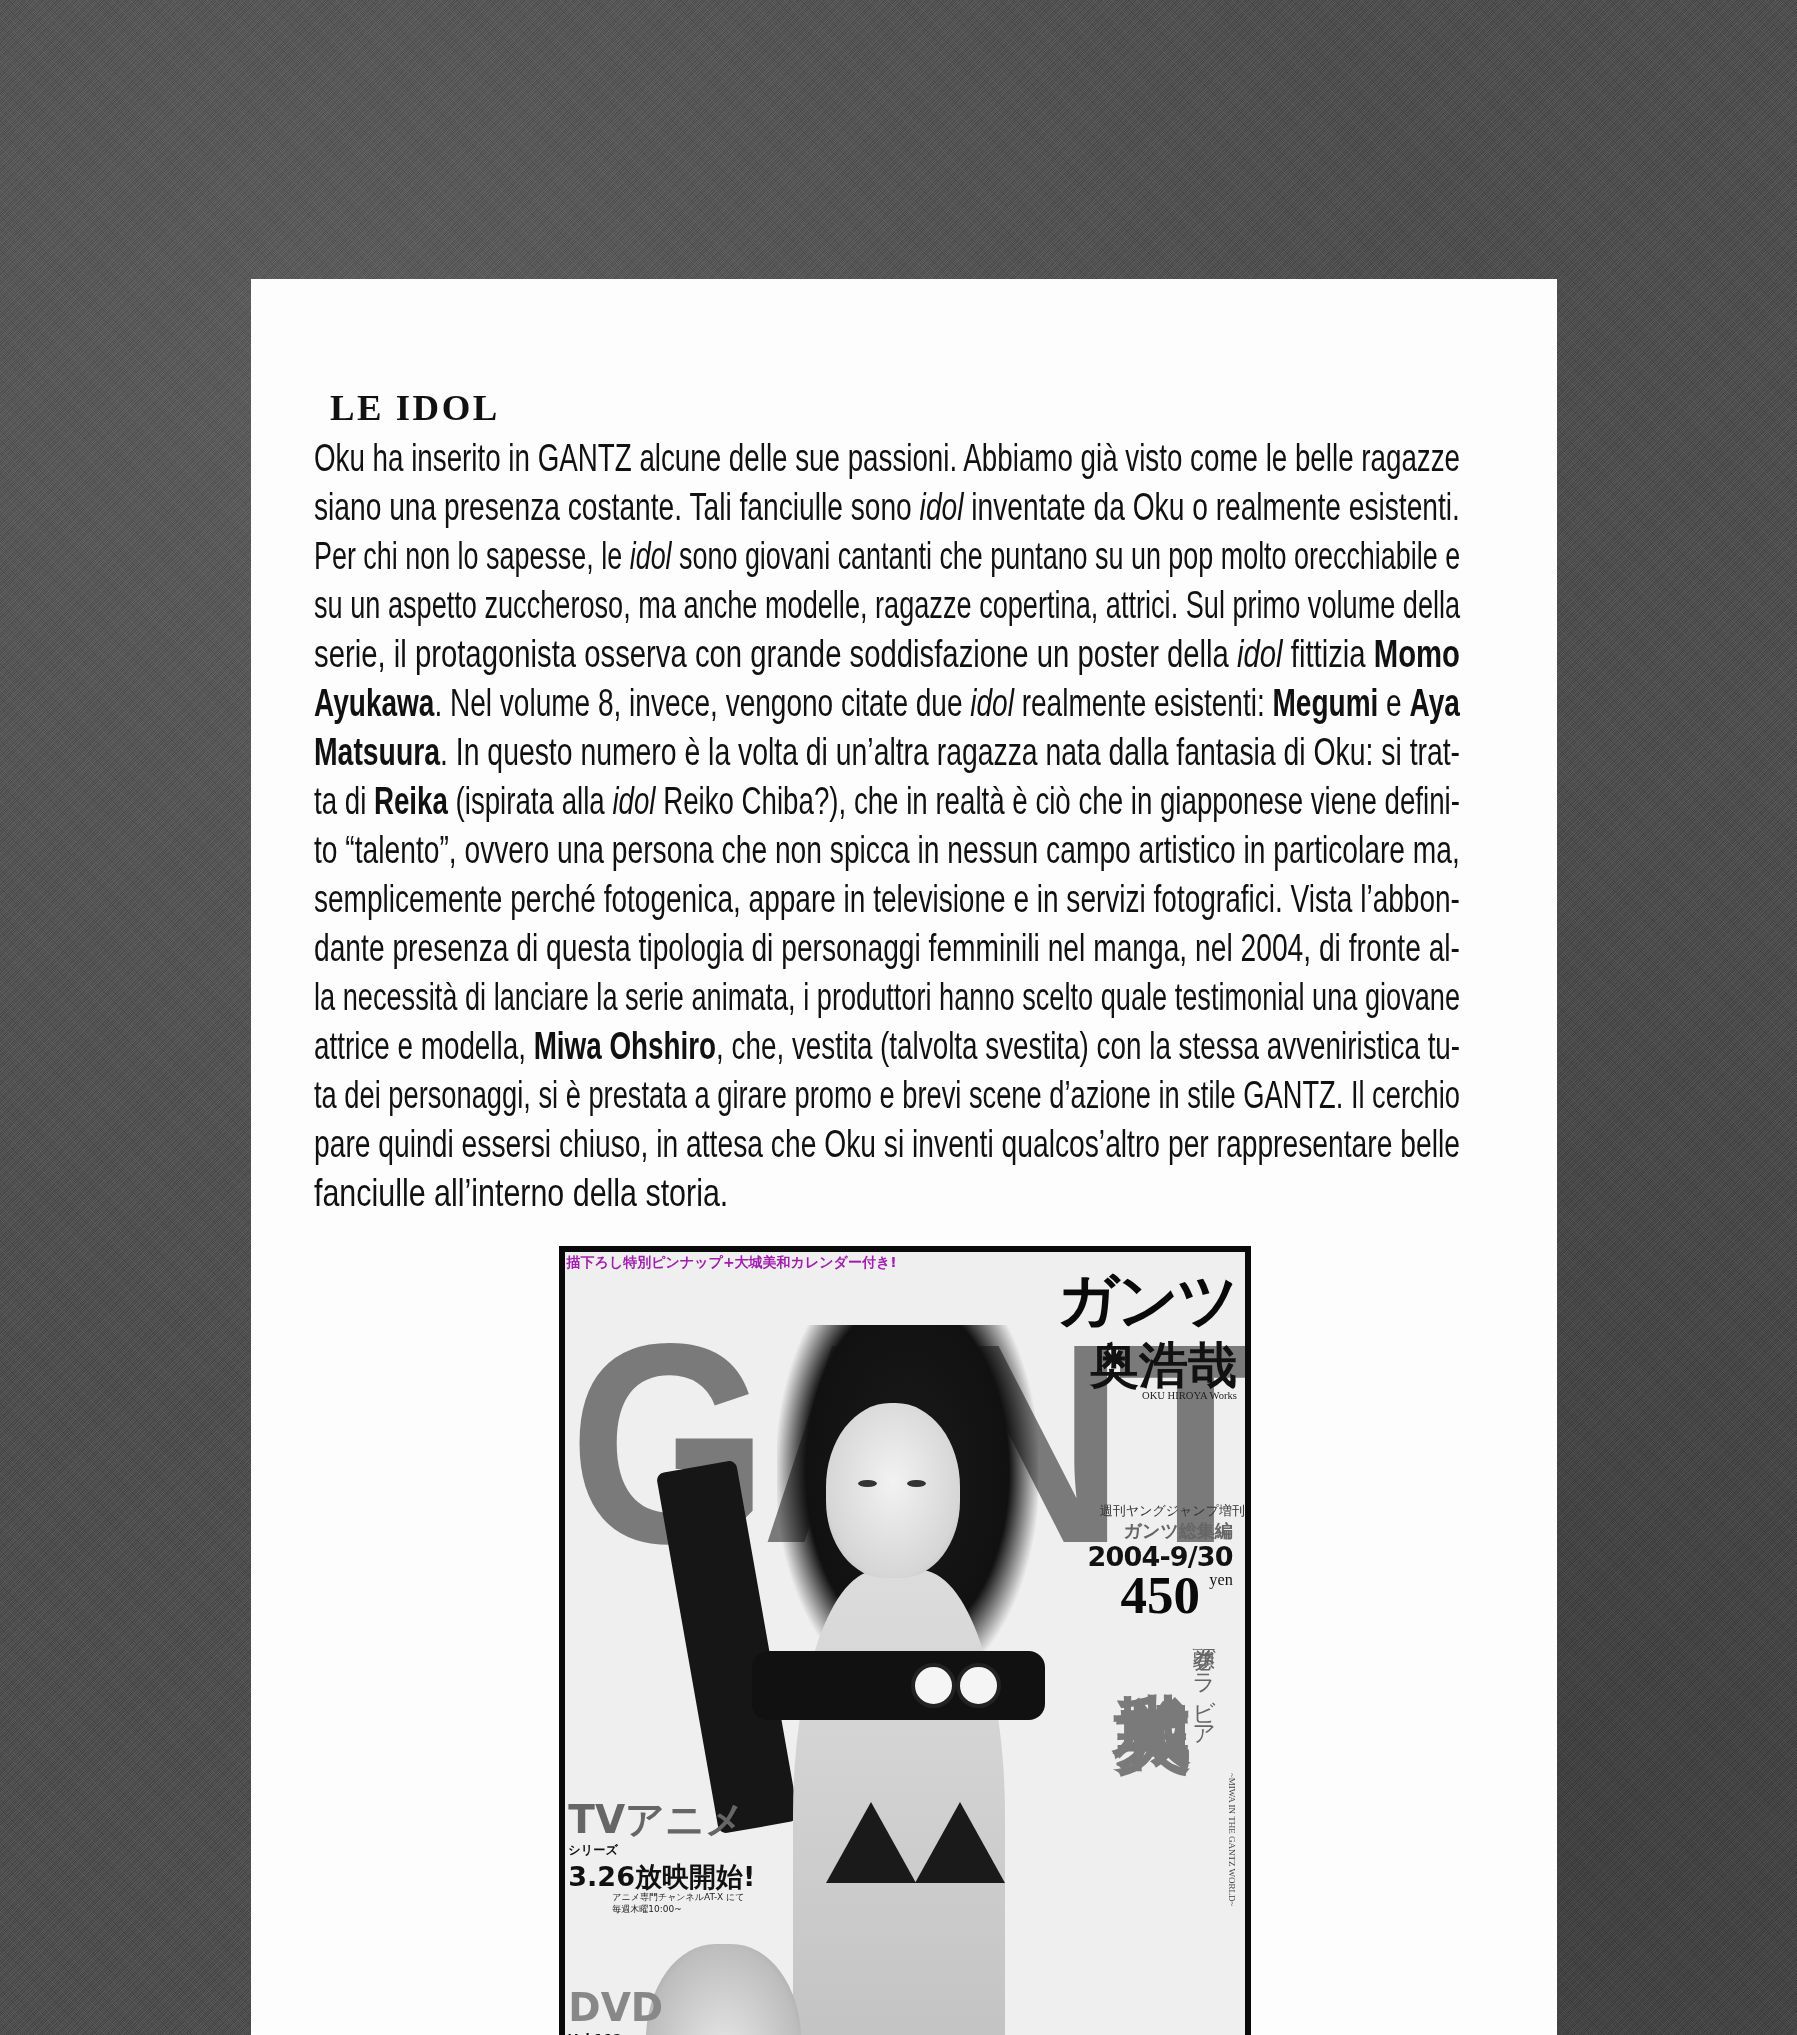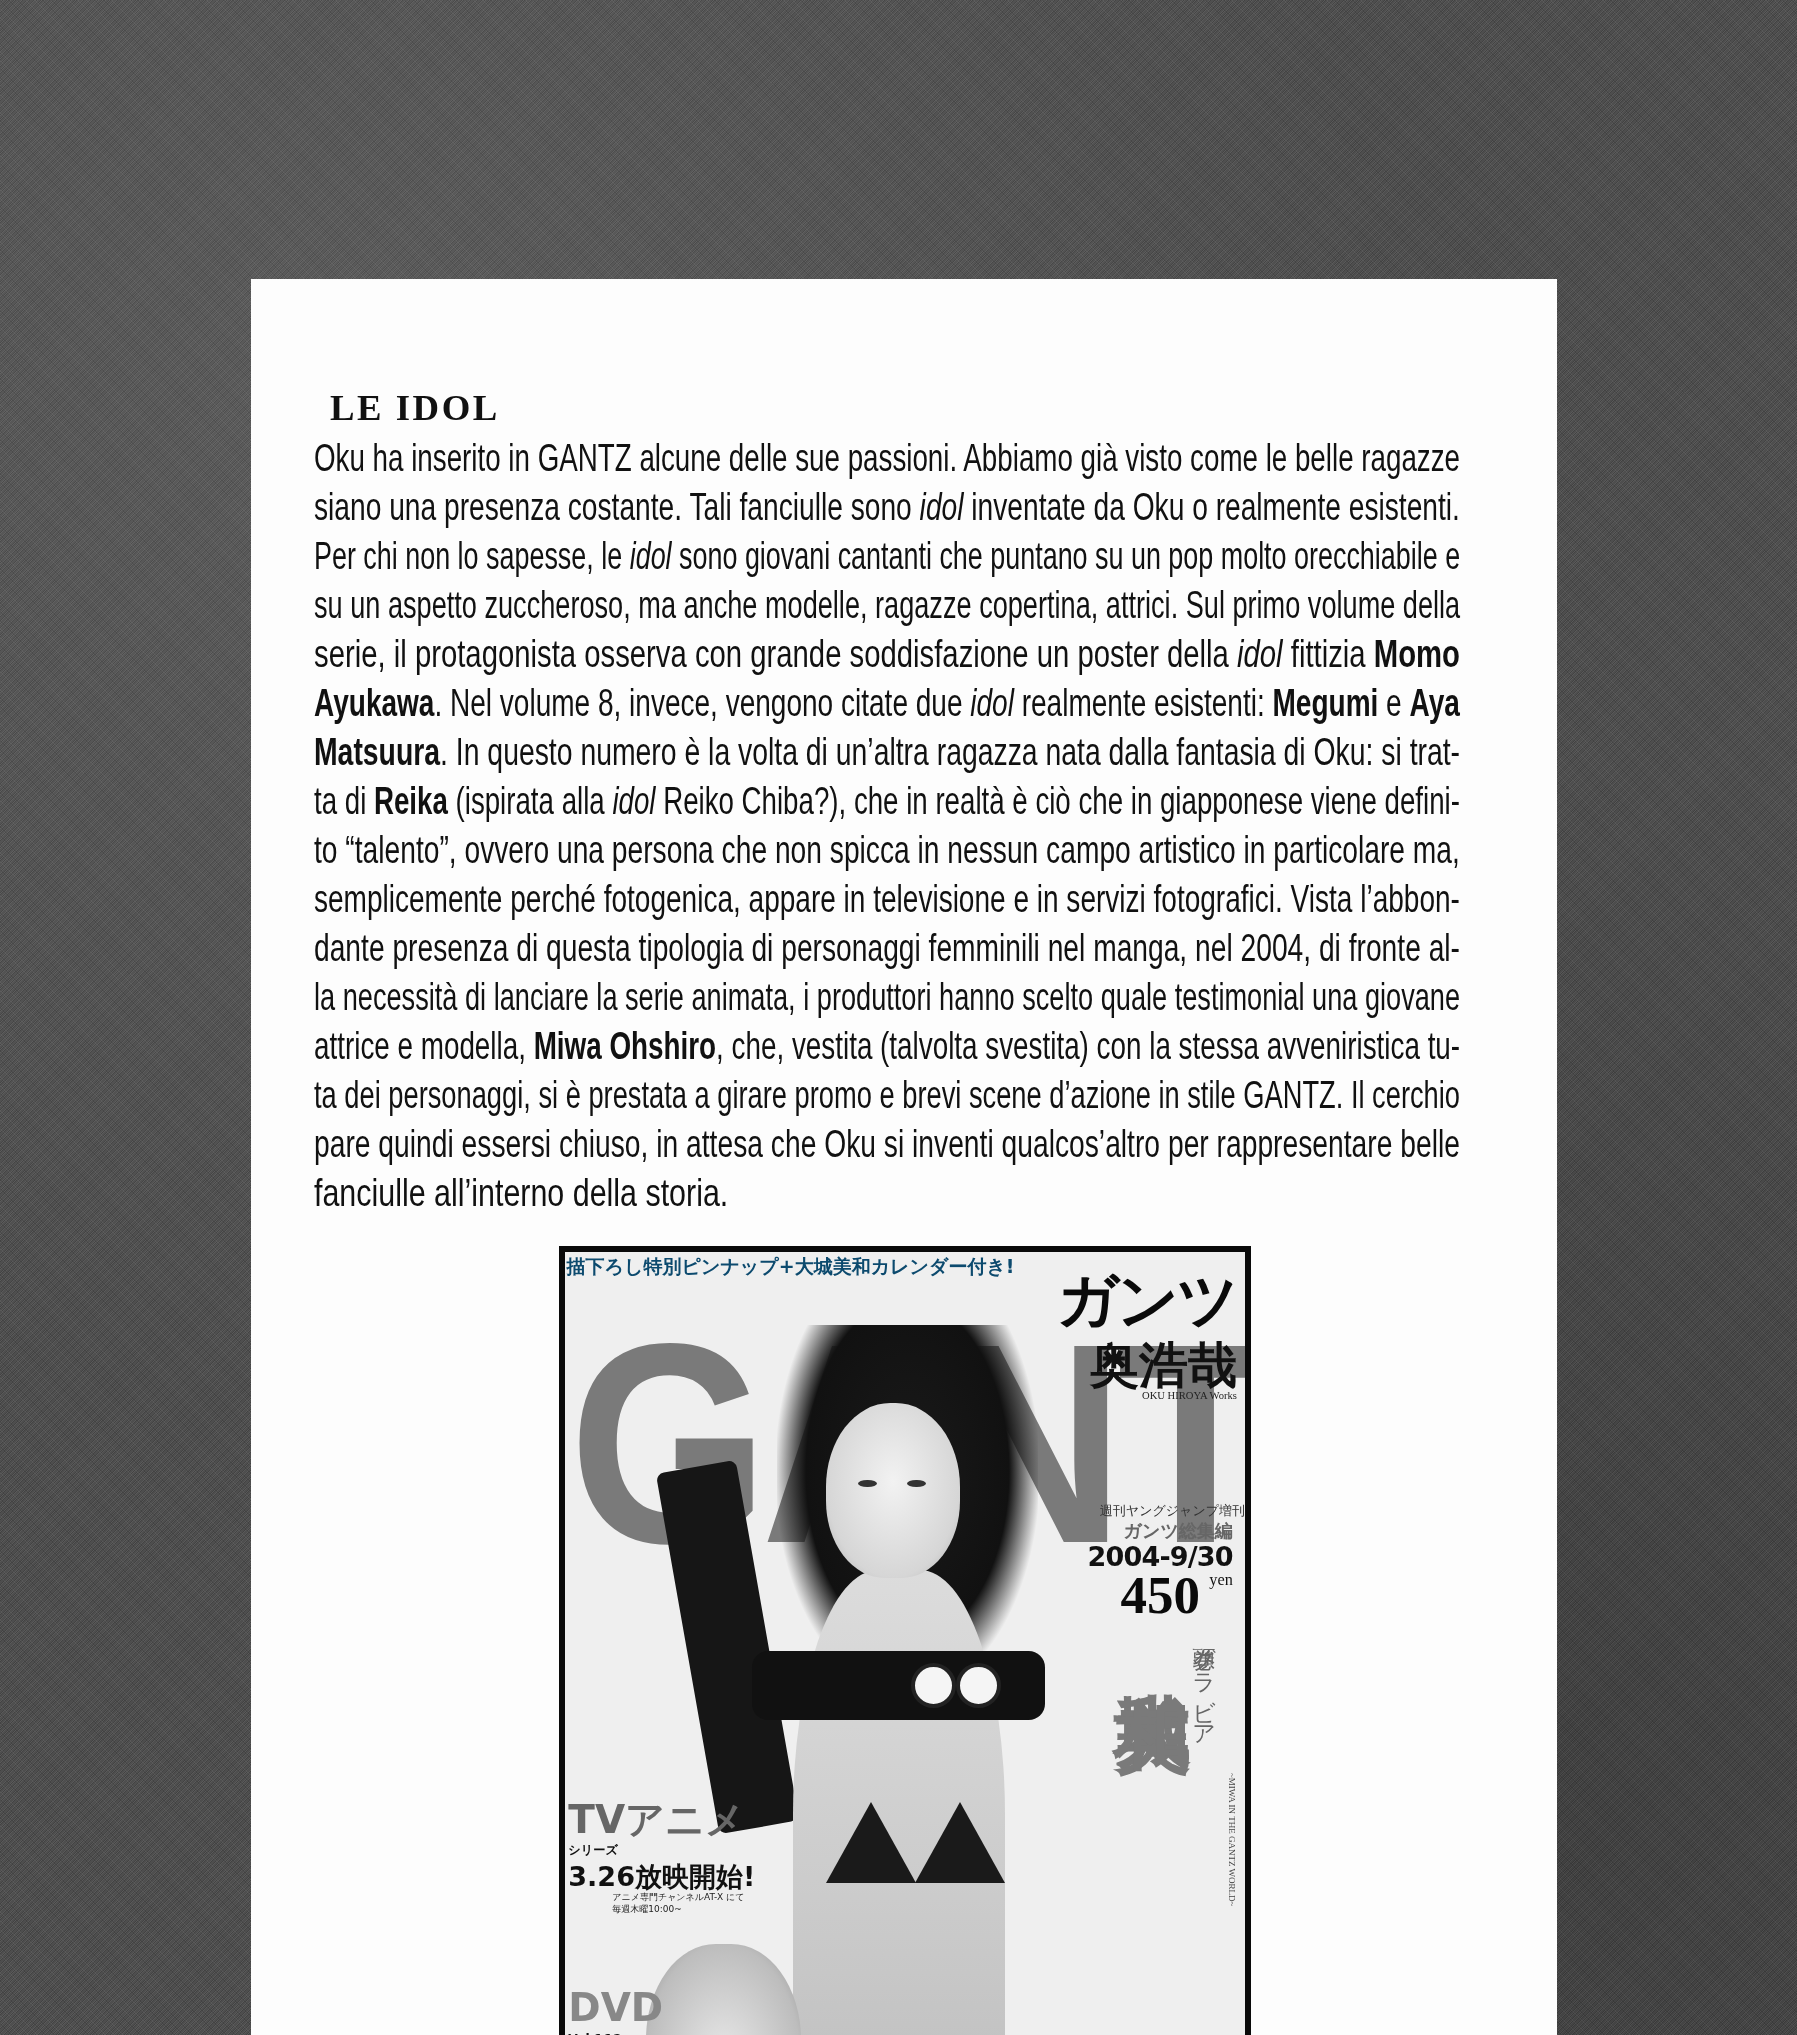--- a/index.html
+++ b/index.html
@@ -36,21 +36,21 @@
   .line .seg { display: inline; }
   .seg.b { font-weight: bold; }
   .seg.i { font-style: italic; }
 
   
   .cover {
     position: absolute; left: 559px; top: 1246px; width: 692px; height: 989px;
     background: #efefef; border: 6.5px solid #0a0a0a; box-sizing: border-box; overflow: hidden;
   }
   .cover .banner {
-    position: absolute; left: 1.6px; top: 2.4px; font-size: 19px; font-weight: bold; color: #0c4a6e;
+    position: absolute; left: 1.6px; top: 2.4px; font-size: 14px; font-weight: bold; color: #a21caf;
     white-space: nowrap; font-family: "DejaVu Sans", sans-serif;
   }
   .cover .logo-big {
     position: absolute; left: 4.1px; top: 49px; font-size: 285px; font-weight: bold; color: #7a7a7a;
     letter-spacing: -8.1px; line-height: 1; font-family: "Liberation Sans", sans-serif;
     transform: scaleX(0.9); transform-origin: left top;
   }
   .cover .title-jp {
     position: absolute; right: 8.1px; top: 8.1px; font-size: 61px; font-weight: bold; color: #0a0a0a;
     font-family: "DejaVu Sans", sans-serif; letter-spacing: -2.4px;

